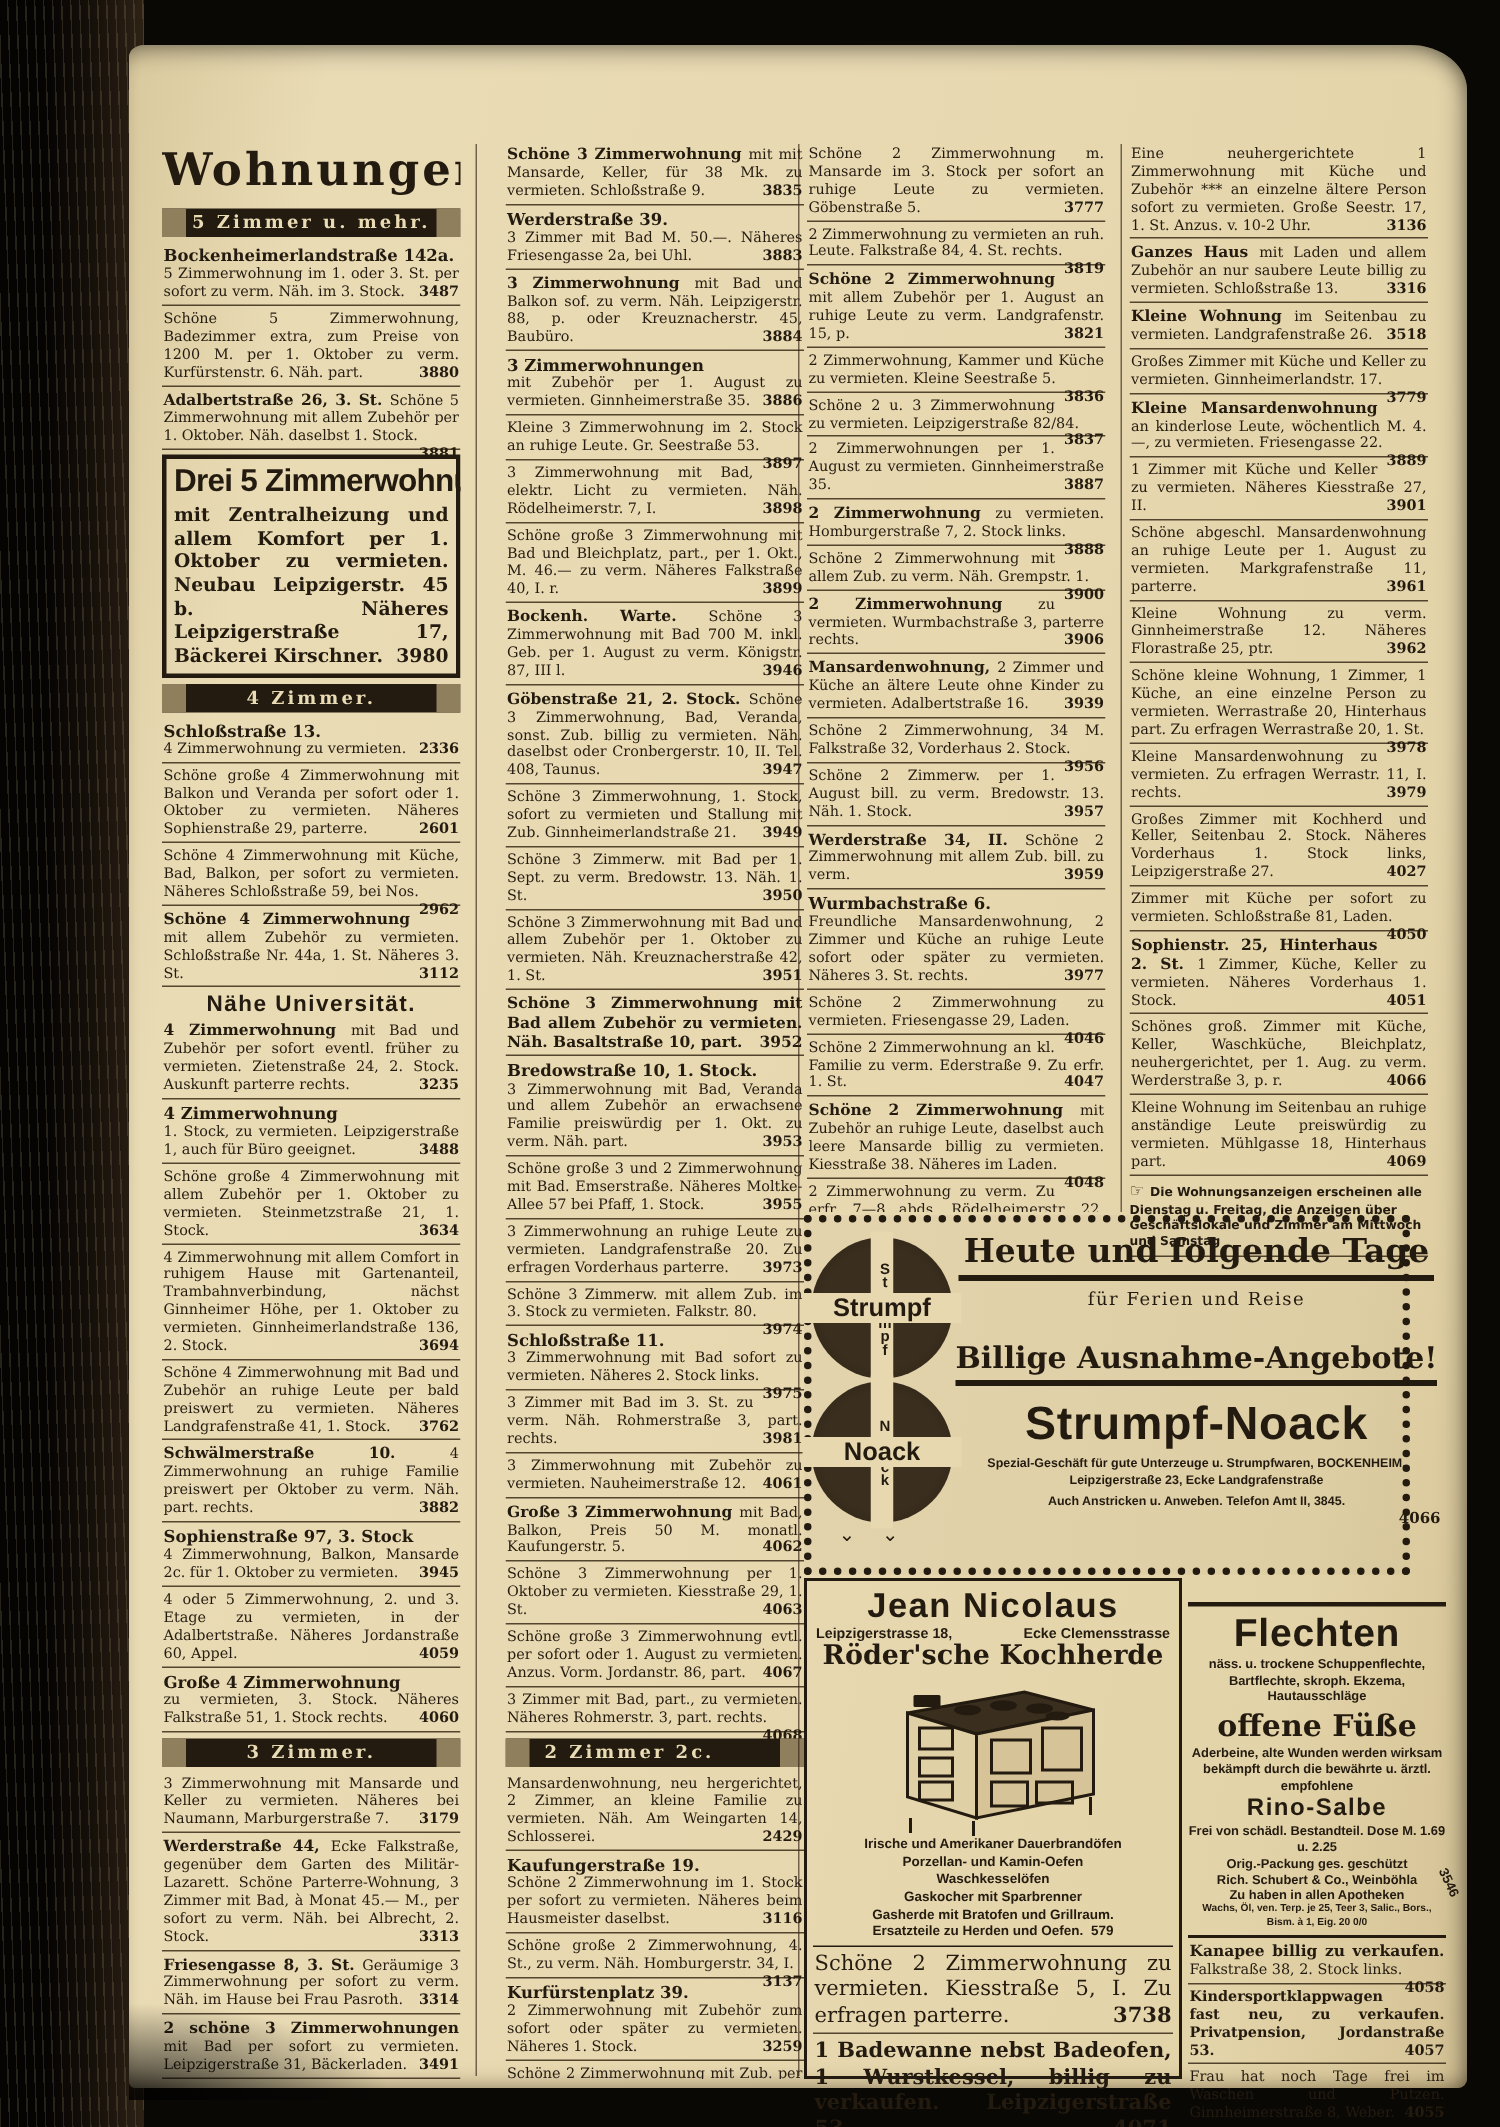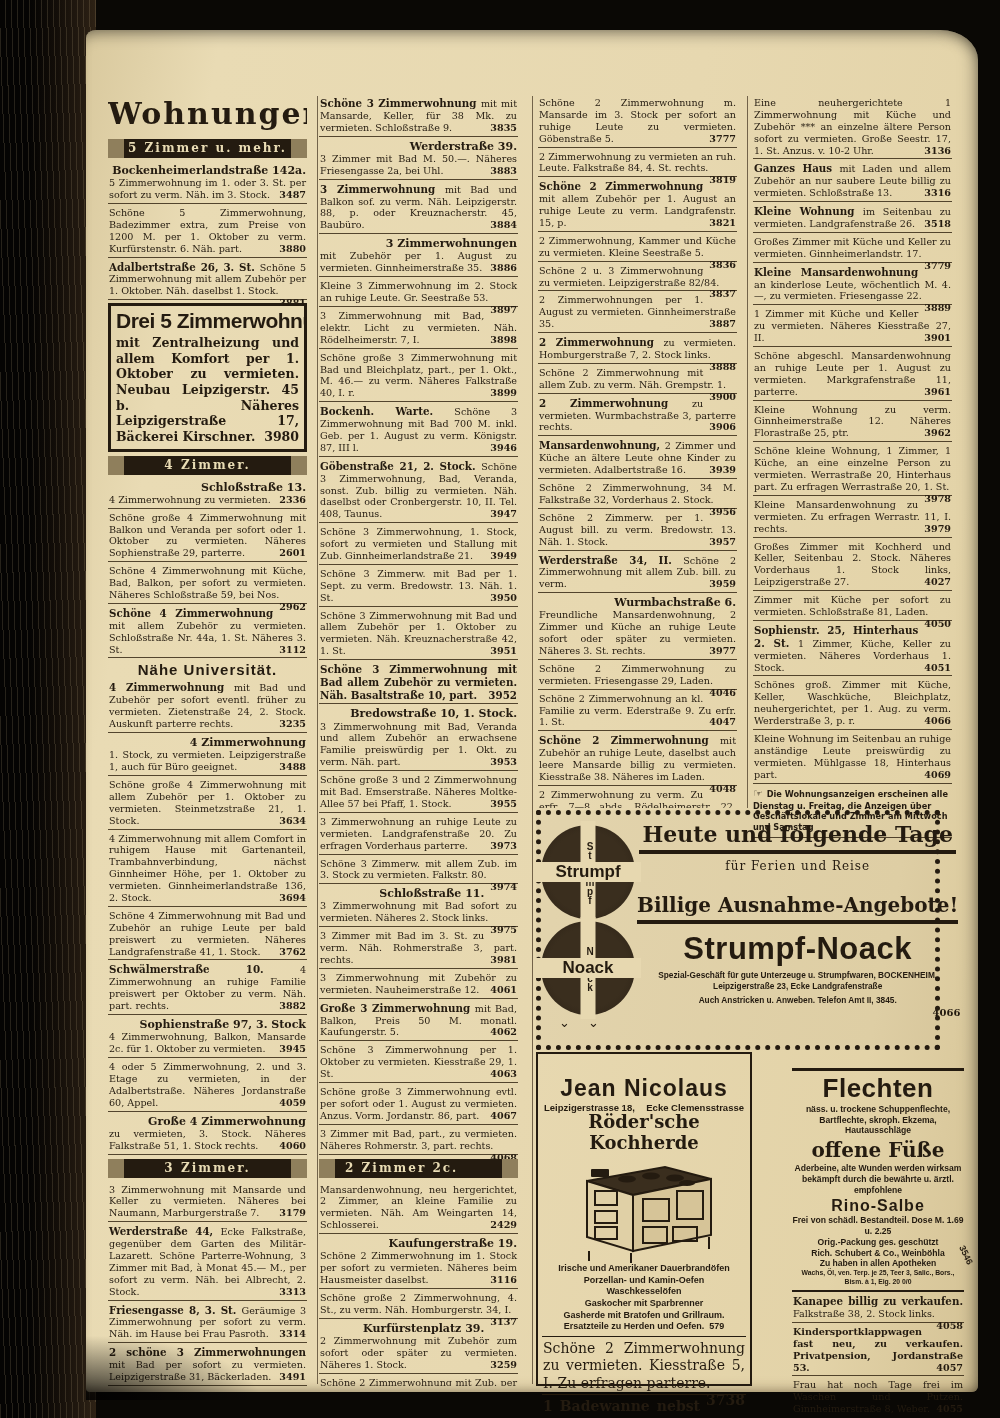--- a/index.html
+++ b/index.html
@@ -13,21 +13,21 @@
   .page-curl{position:absolute;left:86px;bottom:18px;width:190px;height:70px;
     background:radial-gradient(ellipse at 0% 100%, rgba(0,0,0,.8), rgba(0,0,0,0) 65%);z-index:5;}
   
   .paper{position:absolute;left:86px;top:30px;width:892px;height:1362px;
     background:linear-gradient(100deg,#d9c99e 0,#e9dbb4 12%,#e7d8b0 55%,#e3d3a8 85%,#d4c295 100%);
     border-radius:10px 38px 6px 4px / 8px 30px 6px 4px;
     box-shadow:inset -10px 0 18px -10px rgba(0,0,0,.55), inset 0 14px 16px -12px rgba(0,0,0,.45),
                inset 0 -10px 14px -10px rgba(80,60,30,.5);}
   .col{position:absolute;top:64px;width:199px;overflow:hidden;}
   #col1{left:22px;height:1292px;}
-  #col2{left:233px;height:1292px;}
+  #col2{left:251px;height:1292px;}
   #col3{left:452px;height:714px;}
   #col4{left:667px;height:748px;}
   .vrule{position:absolute;width:1px;background:rgba(50,36,18,.65);}
   #vr1{left:231px;top:66px;height:1288px;}
   #vr2{left:446px;top:66px;height:1288px;}
   #vr3{left:661px;top:66px;height:712px;}
 
   
   .masthead{font:700 30px "DejaVu Serif",serif;text-align:center;letter-spacing:2px;margin:2px 0 8px;}
   .secbar{position:relative;margin:4px 0 3px;background:#241b10;color:#e9dcb4;text-align:center;
@@ -36,21 +36,21 @@
   .secbar::before{left:0;} .secbar::after{right:0;}
   .bighead{font:700 15px "Liberation Sans",sans-serif;text-align:center;letter-spacing:1px;padding-top:3px;}
   .bigbox{border:3px solid #241b10;padding:3px 5px 4px;margin:3px 0;}
   .bigbox-title{font:700 21px "Liberation Sans",sans-serif;text-align:center;letter-spacing:-.5px;white-space:nowrap;}
   .bigbox p{margin:2px 0 0;font:700 12.5px "DejaVu Serif",serif;text-align:justify;line-height:1.25;}
 
   
   .ad{padding:3px 1px 2px;border-bottom:1px solid rgba(45,31,13,.8);}
   .ad:last-child{border-bottom:none;}
   .ad p{margin:0;font-size:9.6px;line-height:1.24;text-align:justify;}
-  .ad .adhead{font:700 11px "DejaVu Serif",serif;text-align:right;line-height:1.2;}
+  .ad .adhead{font:700 11px "DejaVu Serif",serif;text-align:left;line-height:1.2;}
   .ad strong{font-weight:700;font-size:10.3px;}
   .ad.bold p{font-weight:700;font-size:10.3px;}
   .num{float:right;font-weight:700;padding-left:6px;}
   .notice{font:700 8.2px "DejaVu Sans",sans-serif;line-height:1.3;padding:3px 0 4px;border-bottom:1px solid rgba(45,31,13,.8);}
   .notice .hand{font-size:11px;}
 
   
   .transport{position:relative;padding:4px 0 2px;}
   .t-head{font:700 15px "Liberation Sans",sans-serif;text-align:center;letter-spacing:-.4px;white-space:nowrap;}
 
@@ -68,22 +68,22 @@
   .sn-tassel{text-align:center;font-size:13px;letter-spacing:18px;margin-top:-2px;}
   .sn-body{flex:1;text-align:center;padding:6px 8px 2px 0;}
   .sn-line1{font:700 22px "DejaVu Serif",serif;border-bottom:4px solid #241b10;padding-bottom:3px;margin:0 4px 5px;white-space:nowrap;}
   .sn-line2{font:400 12px "DejaVu Serif",serif;letter-spacing:1px;margin-bottom:20px;}
   .sn-line3{font:700 20px "DejaVu Serif",serif;border-bottom:4px solid #241b10;padding-bottom:3px;margin:0 2px 7px;white-space:nowrap;}
   .sn-name{font:700 31px "Liberation Sans",sans-serif;letter-spacing:.5px;white-space:nowrap;}
   .sn-small{font:700 8.3px "Liberation Sans",sans-serif;line-height:1.3;margin-top:3px;}
   .sn-num{text-align:right;font:700 10px "DejaVu Serif",serif;margin-top:2px;}
 
   
-  .nicolaus{position:absolute;left:450px;top:1022px;width:216px;height:334px;border:2px solid #241b10;
-    padding:21px 4px;box-sizing:border-box;}
+  .nicolaus{position:absolute;left:450px;top:1022px;width:252px;height:334px;border:2px solid #241b10;
+    padding:3px 4px;box-sizing:border-box;}
   .jn-name{font:700 23px "Liberation Sans",sans-serif;text-align:center;letter-spacing:1px;}
   .jn-addr{display:flex;justify-content:space-between;font:700 9.5px "Liberation Sans",sans-serif;padding:0 2px;}
   .jn-prod{font:700 18px "DejaVu Serif",serif;text-align:center;margin-top:-2px;}
   .jn-stove{display:block;margin:2px auto 0;}
   .jn-l{font:700 9px "Liberation Sans",sans-serif;text-align:center;line-height:1.3;}
   .jn-sep{border:none;border-top:1.5px solid #241b10;margin:3px 0 0;}
   #bl-extra .ad p{font-size:14px;}
 
   
   .rightcol{position:absolute;left:706px;top:1022px;width:172px;}

